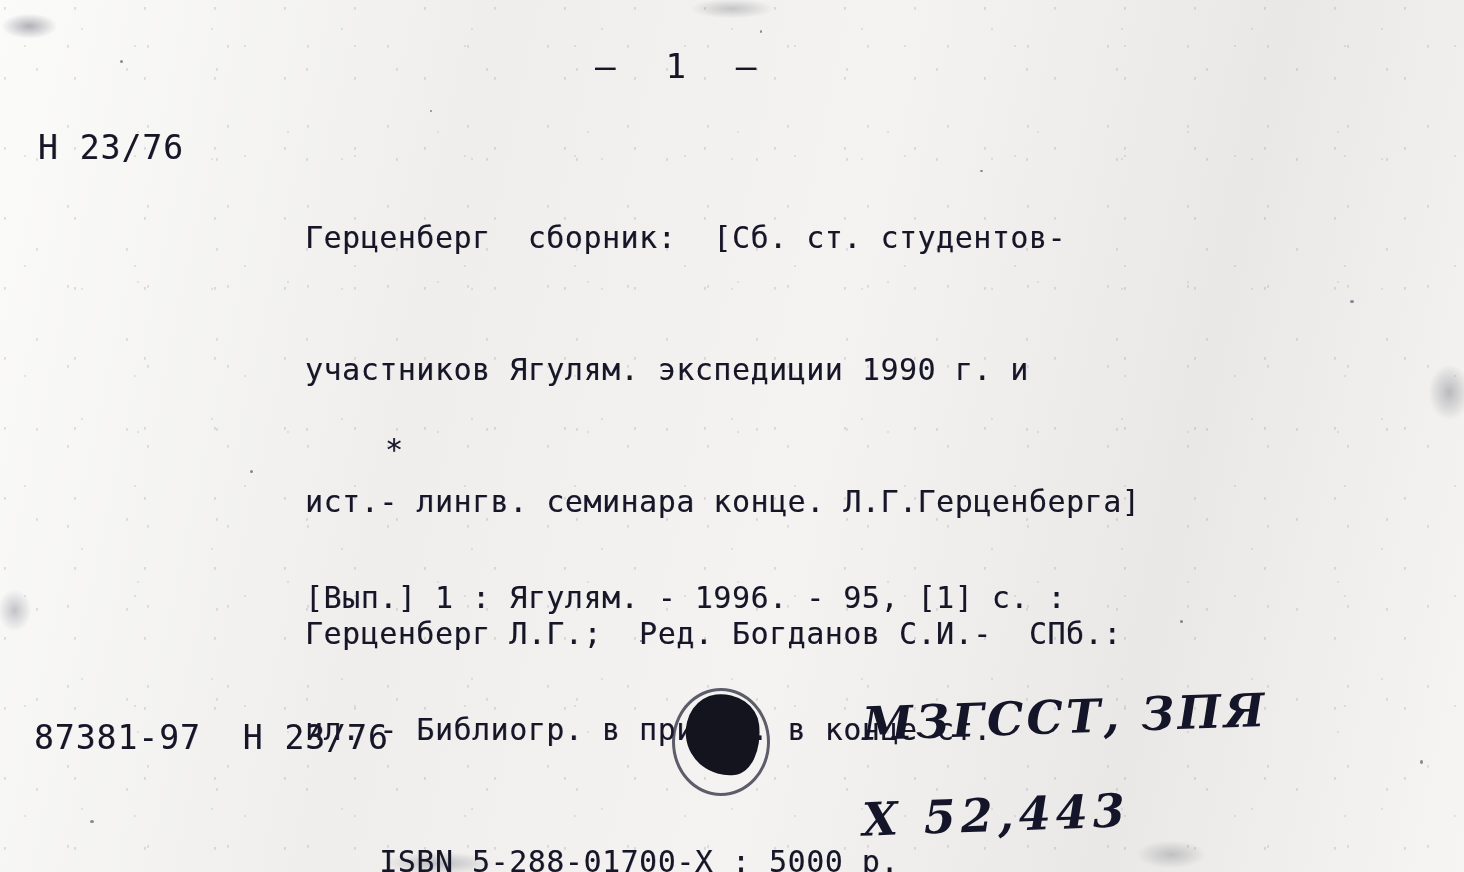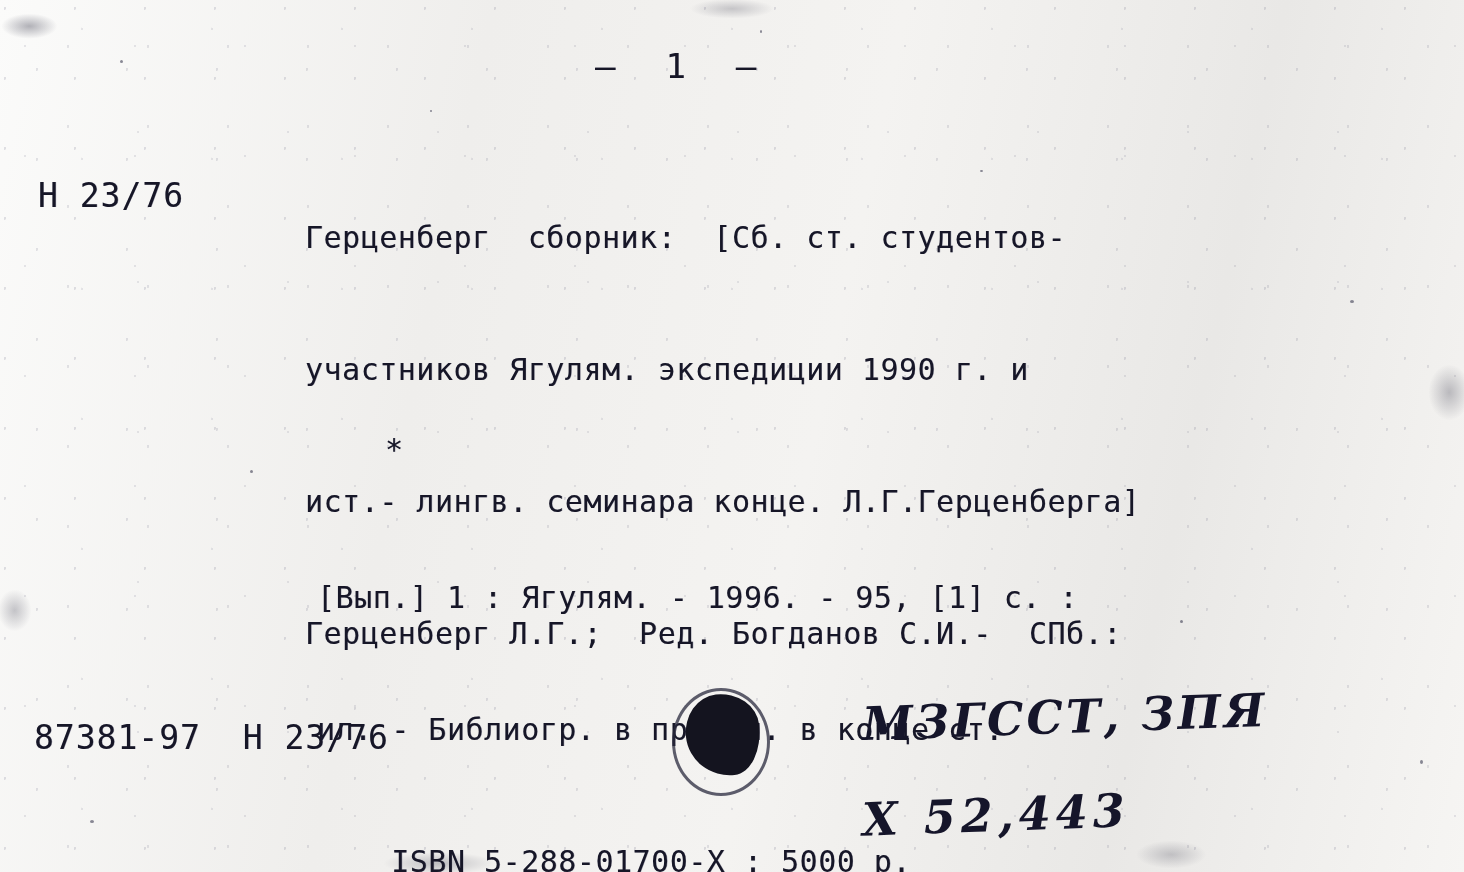--- a/index.html
+++ b/index.html
@@ -62,21 +62,20 @@
     top: 46px;
     font-size: 34px;
     letter-spacing: 3px;
   }
 
   #call-top {
     left: 38px;
     top: 128px;
     font-size: 33px;
     letter-spacing: 1px;
-    margin-top: 48px;
   }
 
   #body-block {
     left: 305px;
     top: 128px;
     font-size: 30px;
     line-height: 44px;
     width: 1120px;
   }
   #body-block .line { white-space: pre; display: block; }
@@ -87,21 +86,21 @@
     font-size: 30px;
   }
 
   #second-block {
     left: 305px;
     top: 488px;
     font-size: 30px;
     line-height: 44px;
     width: 1120px;
   }
-  #second-block .line { white-space: pre; display: block; margin-left: 12px; }
+  #second-block .line { white-space: pre; display: block; }
 
   #bottom-left {
     left: 34px;
     top: 718px;
     font-size: 33px;
     letter-spacing: 1px;
   }
 
   
   #stamp {

